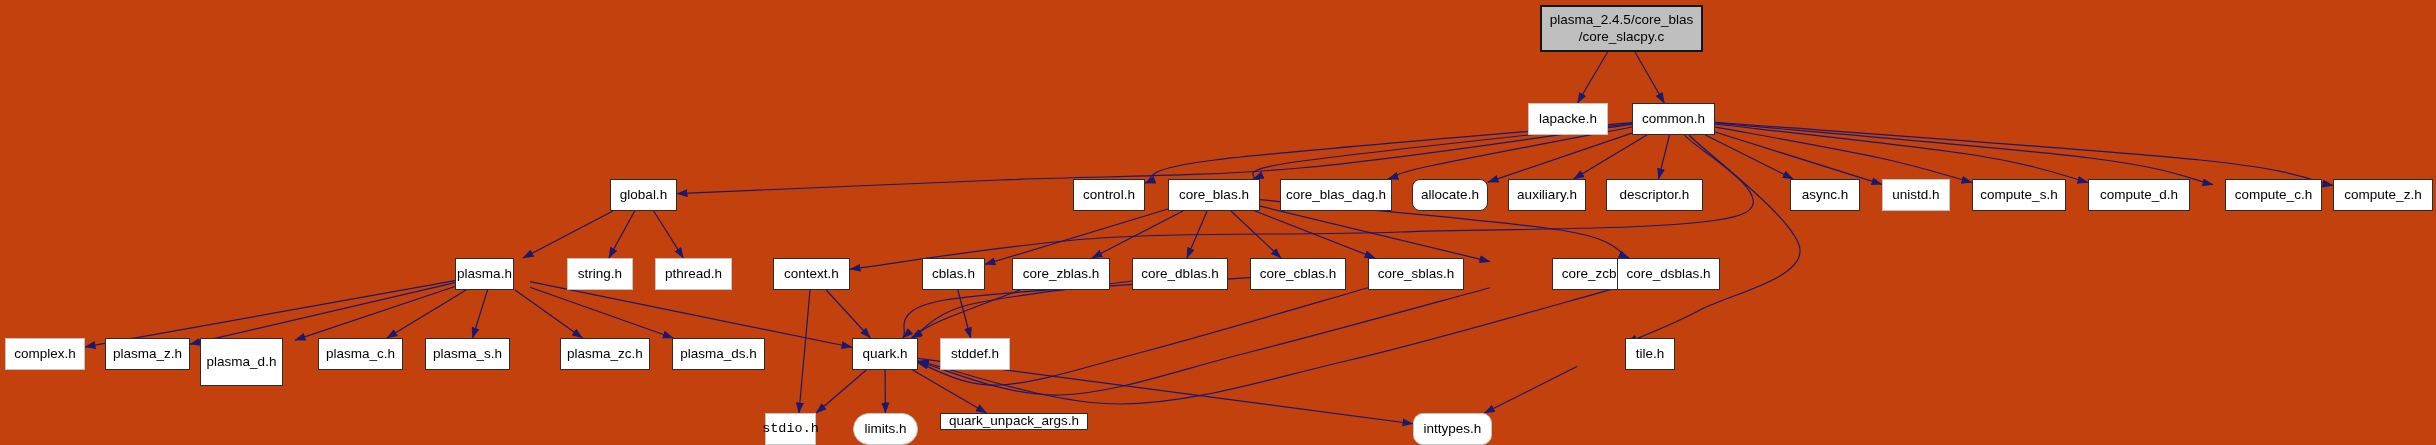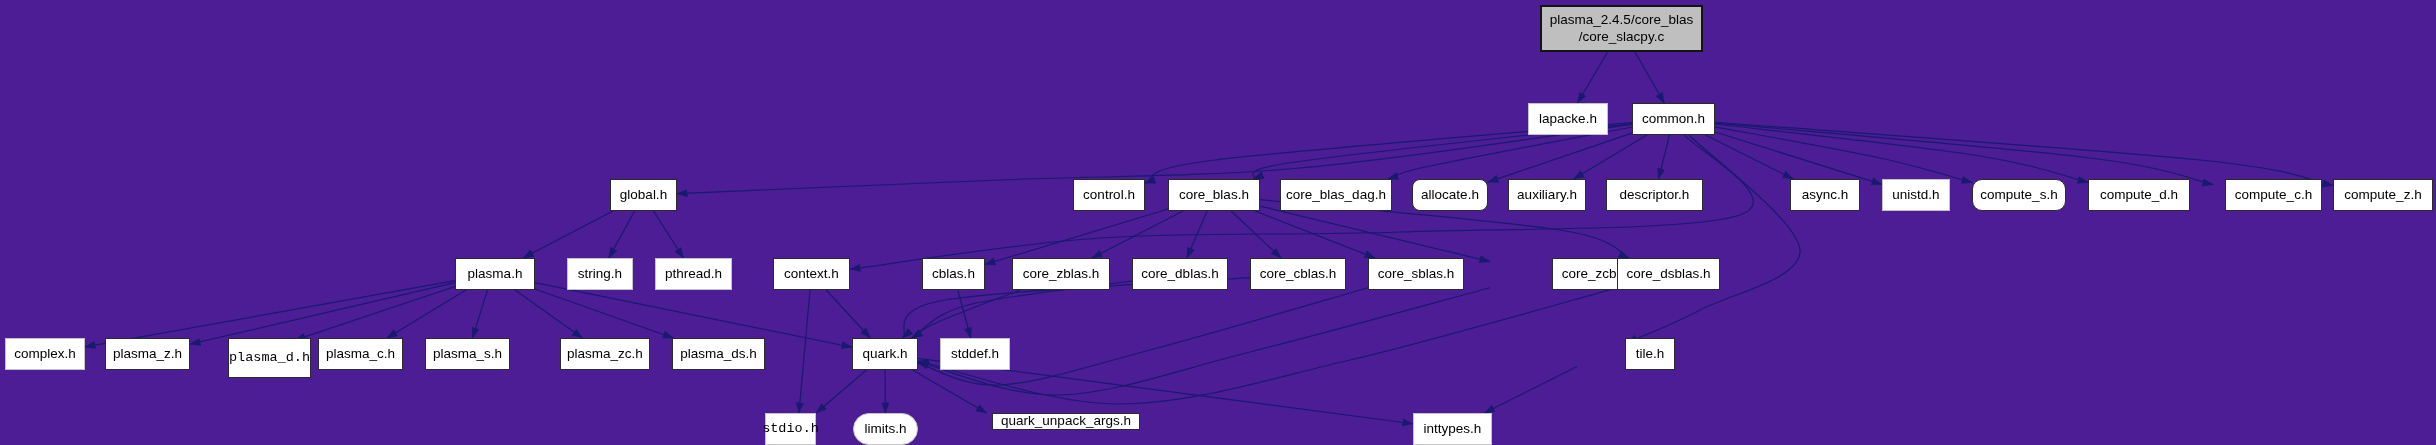--- a/index.html
+++ b/index.html
@@ -1,20 +1,20 @@
 <!DOCTYPE html>
 <html><head>
 <meta charset="utf-8">
 <style>
   html,body{margin:0;padding:0;background:#ffffff;}
   #graph{
     position:relative;
     width:2436px;height:445px;
     font-family:"Liberation Sans","DejaVu Sans",sans-serif;
-    background:#4c1d95;
+    background:#c2410c;
     overflow:hidden;
   }
   #graph svg{position:absolute;left:0;top:0;}
   .node{
     position:absolute;
     display:flex;align-items:center;justify-content:center;
     text-align:center;
     font-size:13.5px;line-height:1.25;color:#000;
     background:#ffffff;
     border:1px solid #2b2b2b;
@@ -101,42 +101,42 @@
     <div class="node doc" style="left: 1632px; top: 103px; width: 83px; height: 32px;">common.h</div>
     <div class="node doc" style="left: 610px; top: 179px; width: 67px; height: 32px;">global.h</div>
     <div class="node doc" style="left: 1073px; top: 179px; width: 72px; height: 32px;">control.h</div>
     <div class="node doc" style="left: 1168px; top: 179px; width: 92px; height: 32px;">core_blas.h</div>
     <div class="node doc" style="left: 1280px; top: 179px; width: 112px; height: 32px;">core_blas_dag.h</div>
     <div class="node doc" style="left: 1412px; top: 179px; width: 76px; height: 32px; border-radius: 8px;">allocate.h</div>
     <div class="node doc" style="left: 1508px; top: 179px; width: 78px; height: 32px;">auxiliary.h</div>
     <div class="node doc" style="left: 1606px; top: 179px; width: 97px; height: 32px;">descriptor.h</div>
     <div class="node doc" style="left: 1790px; top: 179px; width: 70px; height: 32px; text-align: right;">async.h</div>
     <div class="node ext" style="left: 1882px; top: 179px; width: 68px; height: 32px;">unistd.h</div>
-    <div class="node doc" style="left: 1972px; top: 179px; width: 94px; height: 32px; border-radius: 10px;">compute_s.h</div>
+    <div class="node doc" style="left: 1972px; top: 179px; width: 94px; height: 32px;">compute_s.h</div>
     <div class="node doc" style="left: 2088px; top: 179px; width: 102px; height: 32px;">compute_d.h</div>
     <div class="node doc" style="left: 2213px; top: 179px; width: 97px; height: 32px; margin-left: 12px;">compute_c.h</div>
     <div class="node doc" style="left: 2333px; top: 179px; width: 100px; height: 32px;">compute_z.h</div>
-    <div class="node doc" style="left: 455px; top: 258px; width: 80px; height: 32px;">plasma.h</div>
+    <div class="node doc" style="left: 455px; top: 258px; width: 59px; height: 32px;">plasma.h</div>
     <div class="node ext" style="left: 567px; top: 258px; width: 66px; height: 32px;">string.h</div>
     <div class="node ext" style="left: 655px; top: 258px; width: 77px; height: 32px;">pthread.h</div>
     <div class="node doc" style="left: 773px; top: 258px; width: 77px; height: 32px;">context.h</div>
     <div class="node doc" style="left: 922px; top: 258px; width: 63px; height: 32px;">cblas.h</div>
     <div class="node doc" style="left: 1012px; top: 258px; width: 98px; height: 32px;">core_zblas.h</div>
     <div class="node doc" style="left: 1132px; top: 258px; width: 96px; height: 32px;">core_dblas.h</div>
     <div class="node doc" style="left: 1250px; top: 258px; width: 96px; height: 32px;">core_cblas.h</div>
     <div class="node doc" style="left: 1368px; top: 258px; width: 96px; height: 32px;">core_sblas.h</div>
     <div class="node doc" style="left: 1552px; top: 258px; width: 103px; height: 32px;">core_zcblas.h</div>
     <div class="node doc" style="left: 1617px; top: 258px; width: 103px; height: 32px;">core_dsblas.h</div>
     <div class="node ext" style="left: 5px; top: 338px; width: 80px; height: 32px;">complex.h</div>
     <div class="node doc" style="left: 105px; top: 338px; width: 85px; height: 32px;">plasma_z.h</div>
-    <div class="node doc" style="left: 228px; top: 338px; width: 83px; height: 40px; font-family: Liberation Mono, monospace;">plasma_d.h</div>
+    <div class="node doc" style="left: 200px; top: 338px; width: 83px; height: 48px;">plasma_d.h</div>
     <div class="node doc" style="left: 318px; top: 338px; width: 85px; height: 32px;">plasma_c.h</div>
     <div class="node doc" style="left: 425px; top: 338px; width: 85px; height: 32px;">plasma_s.h</div>
     <div class="node doc" style="left: 560px; top: 338px; width: 90px; height: 32px;">plasma_zc.h</div>
     <div class="node doc" style="left: 672px; top: 338px; width: 93px; height: 32px;">plasma_ds.h</div>
     <div class="node doc" style="left: 852px; top: 338px; width: 66px; height: 32px;">quark.h</div>
     <div class="node ext" style="left: 940px; top: 338px; width: 70px; height: 32px;">stddef.h</div>
     <div class="node doc" style="left: 1577px; top: 338px; width: 50px; height: 32px; margin-left: 48px;">tile.h</div>
     <div class="node ext" style="left: 765px; top: 413px; width: 51px; height: 32px; font-family: Liberation Mono, monospace;">stdio.h</div>
     <div class="node ext" style="left: 853px; top: 413px; width: 65px; height: 32px; border-radius: 16px;">limits.h</div>
-    <div class="node doc" style="left: 992px; top: 413px; width: 148px; height: 17px;">quark_unpack_args.h</div>
-    <div class="node ext" style="left: 1413px; top: 413px; width: 79px; height: 32px;">inttypes.h</div>
+    <div class="node doc" style="left: 940px; top: 413px; width: 148px; height: 17px;">quark_unpack_args.h</div>
+    <div class="node ext" style="left: 1413px; top: 413px; width: 79px; height: 32px; border-radius: 10px;">inttypes.h</div>
   </div>
 
 </body></html>

